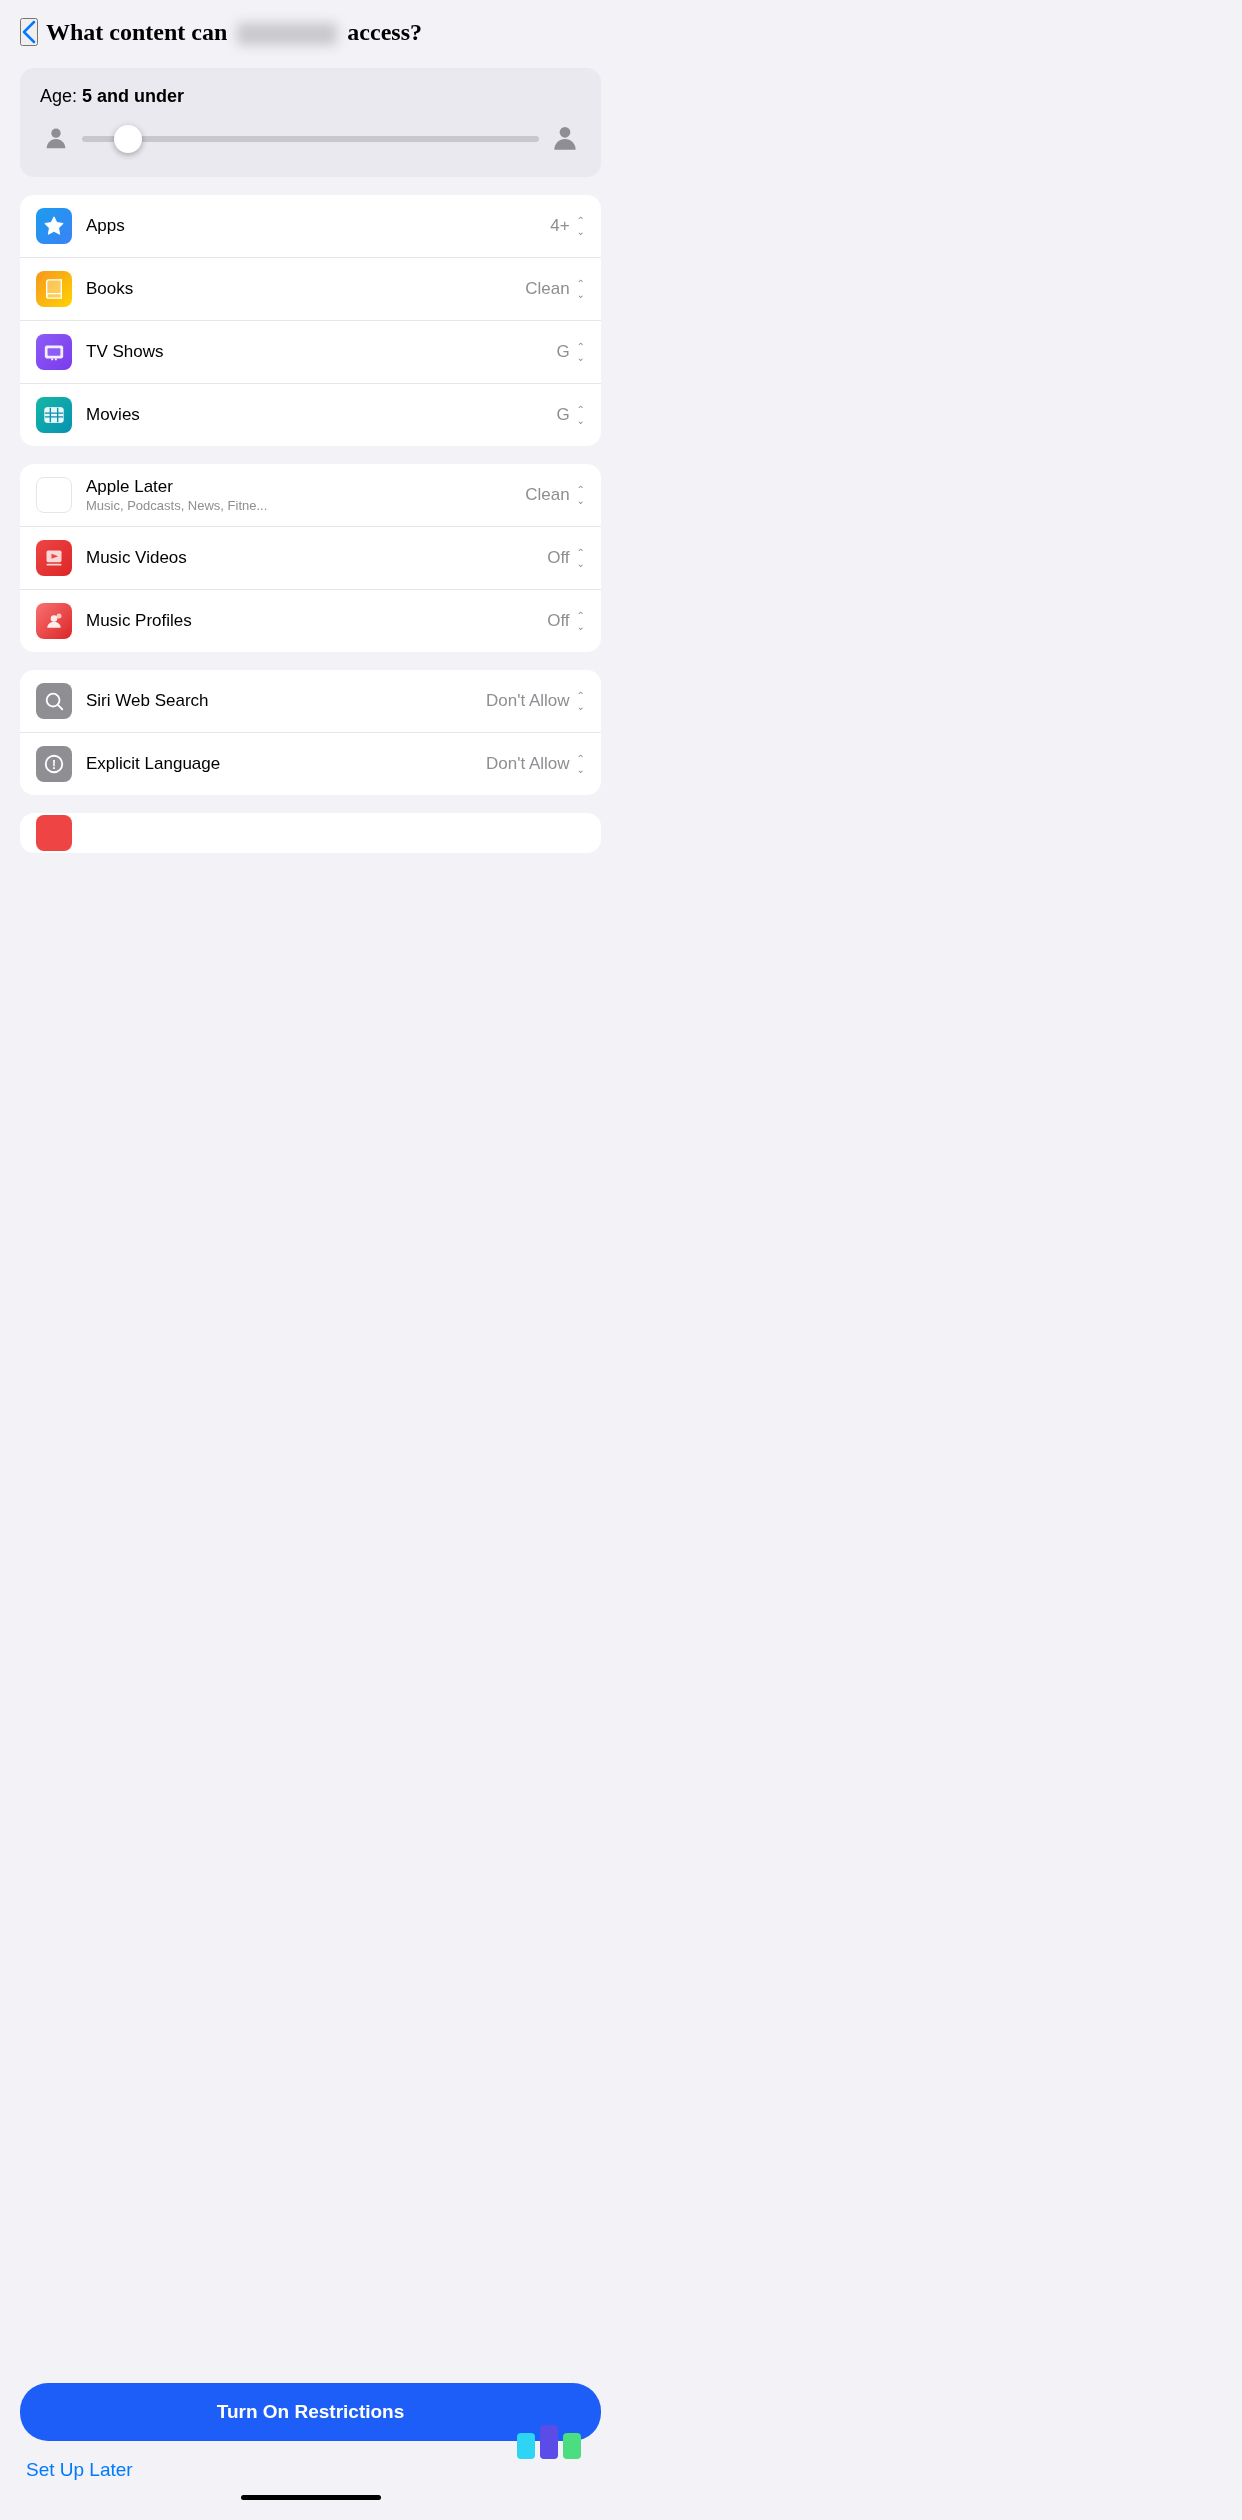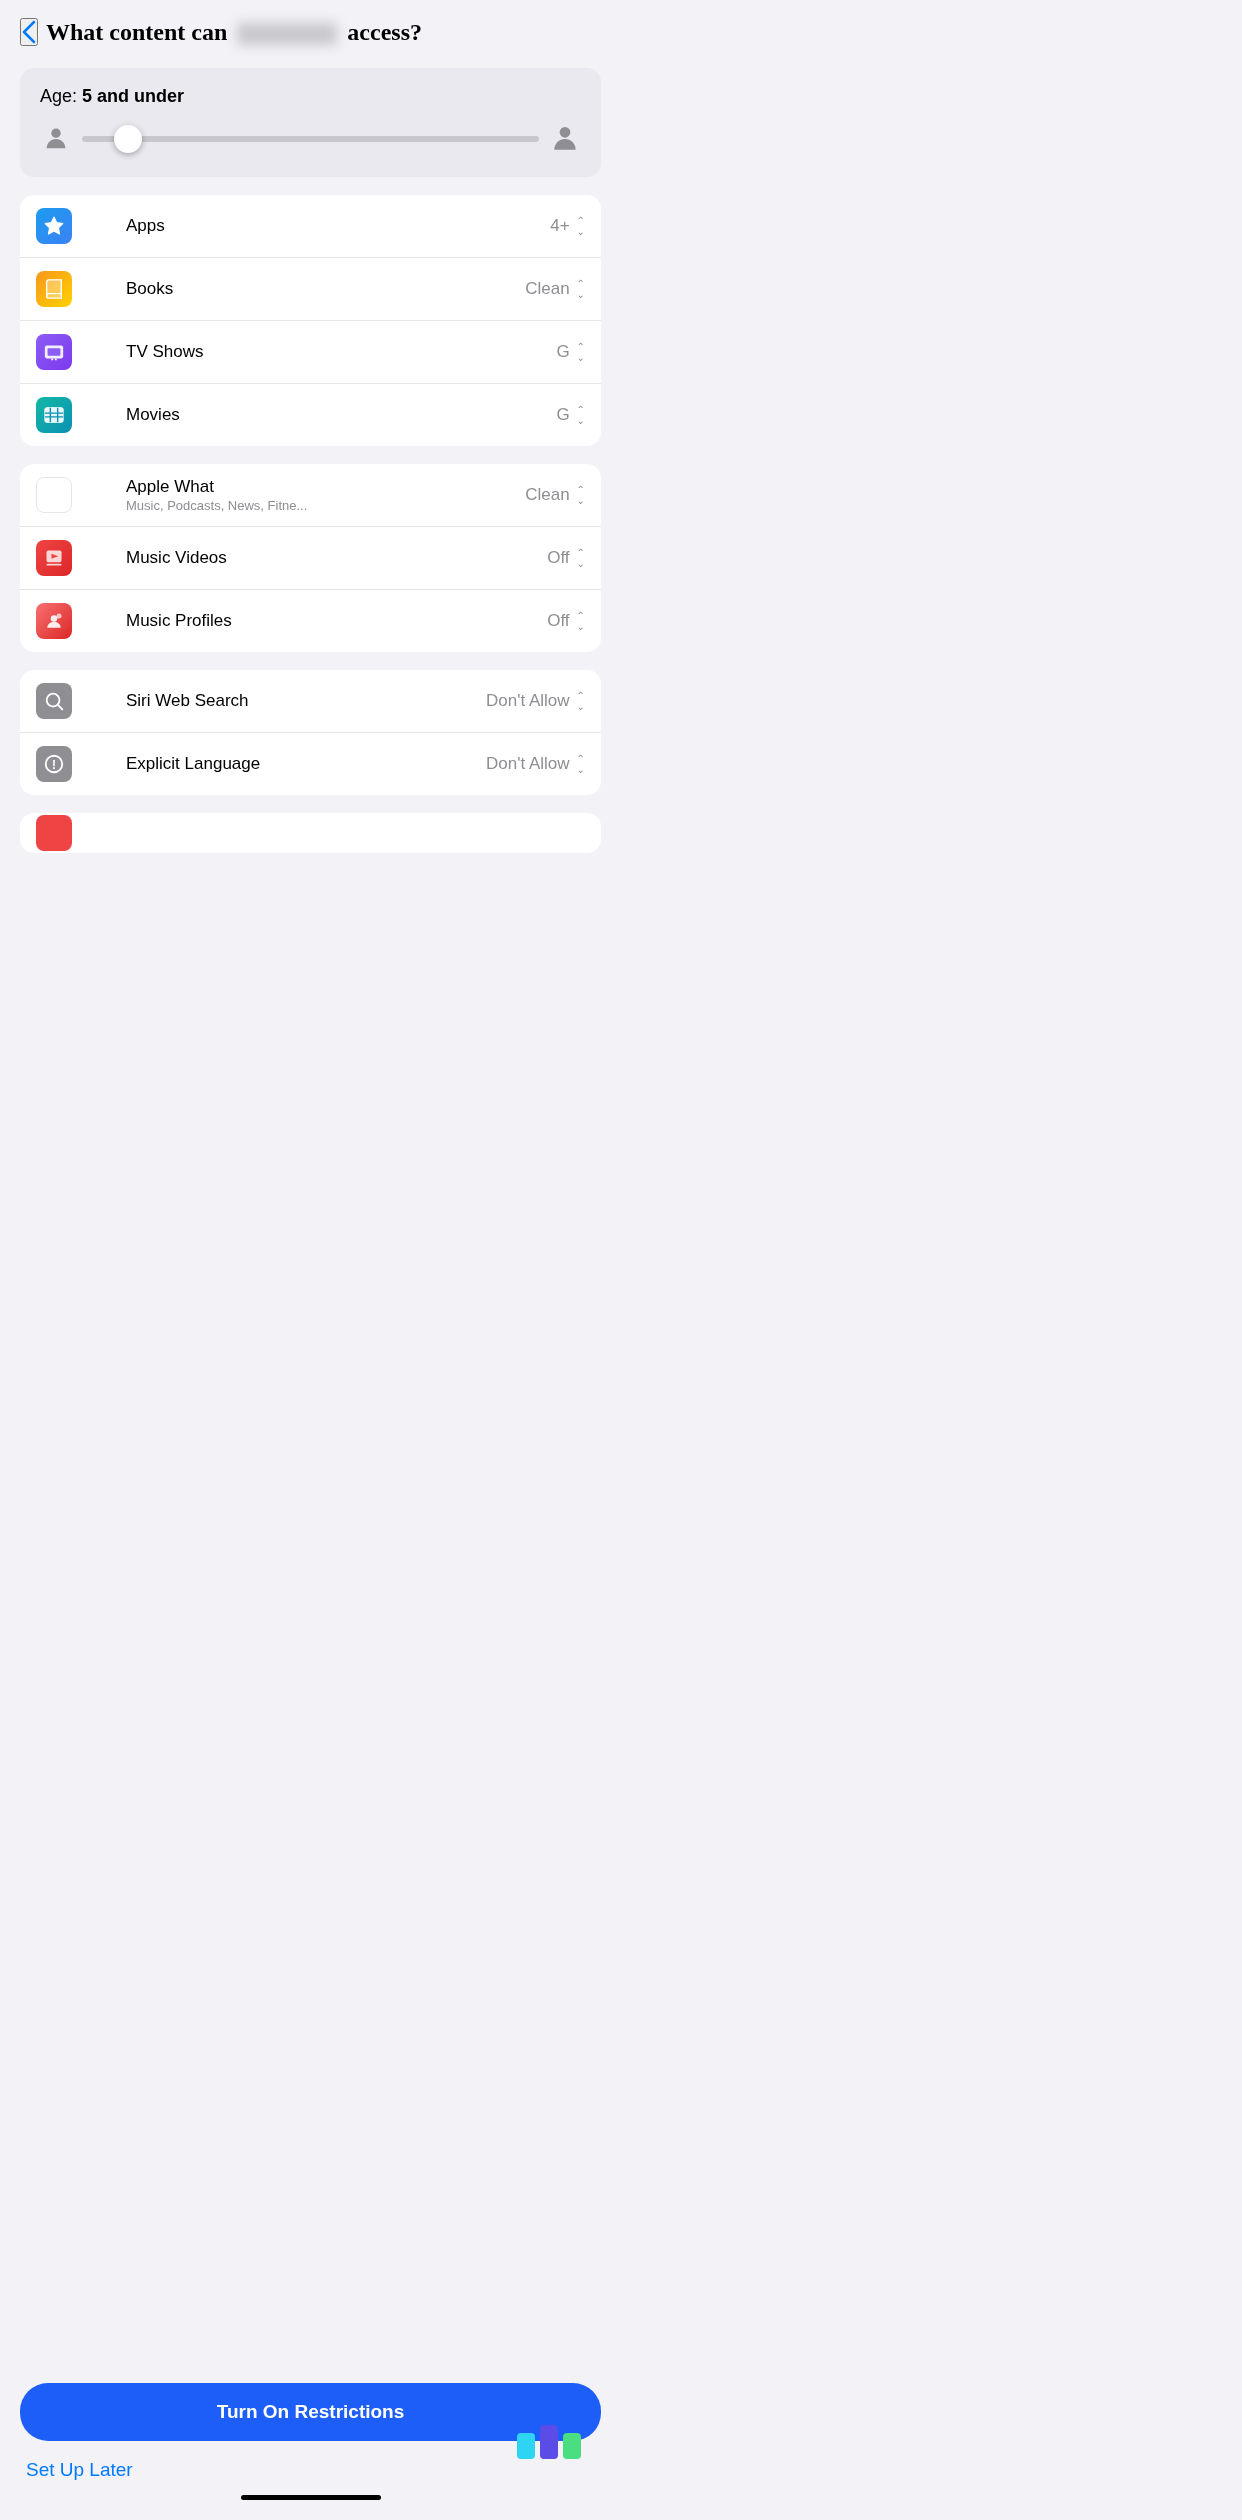--- a/index.html
+++ b/index.html
@@ -137,21 +137,20 @@
       border-radius: 8px;
       margin-right: 14px;
       flex-shrink: 0;
       display: flex;
       align-items: center;
       justify-content: center;
       overflow: hidden;
     }
     .row-label-wrap {
       flex: 1;
-      margin-left: 40px;
     }
     .row-label {
       font-size: 17px;
       font-weight: 400;
       color: #000;
     }
     .row-sublabel {
       font-size: 13px;
       color: #8e8e93;
       margin-top: 1px;
@@ -414,21 +413,21 @@
   <div class="card">
 
     <div class="list-row">
       <div class="row-icon" style="background:#fff; border: 1px solid #e5e5ea; display:grid; grid-template-columns:1fr 1fr; grid-template-rows:1fr 1fr; gap:2px; padding:3px;">
         <div style="background:#ef4444; border-radius:3px;"></div>
         <div style="background:#f97316; border-radius:3px;"></div>
         <div style="background:#22c55e; border-radius:3px;"></div>
         <div style="background:#3b82f6; border-radius:3px;"></div>
       </div>
       <div class="row-label-wrap">
-        <div class="row-label">Apple What</div>
+        <div class="row-label">Apple Later</div>
         <div class="row-sublabel">Music, Podcasts, News, Fitne...</div>
       </div>
       <div class="row-value">
         <span>Clean</span>
         <span class="sort-arrows"></span>
       </div>
     </div>
 
     <div class="list-row">
       <div class="row-icon icon-musicvideos">

